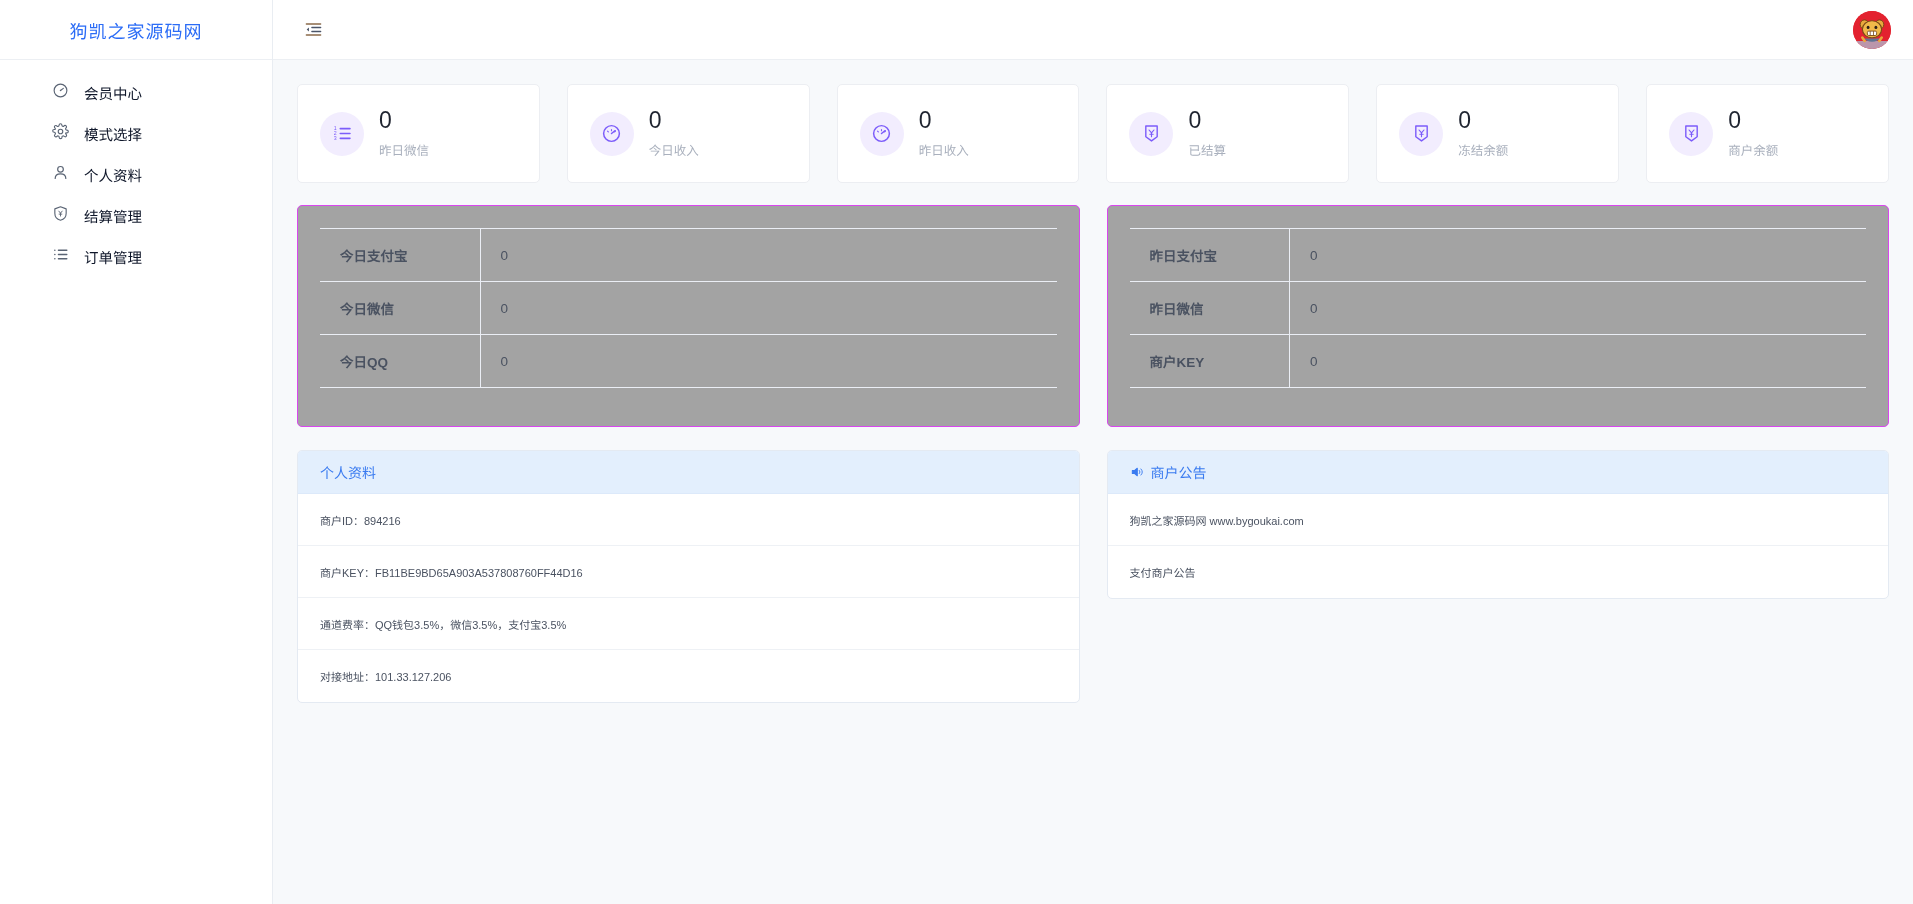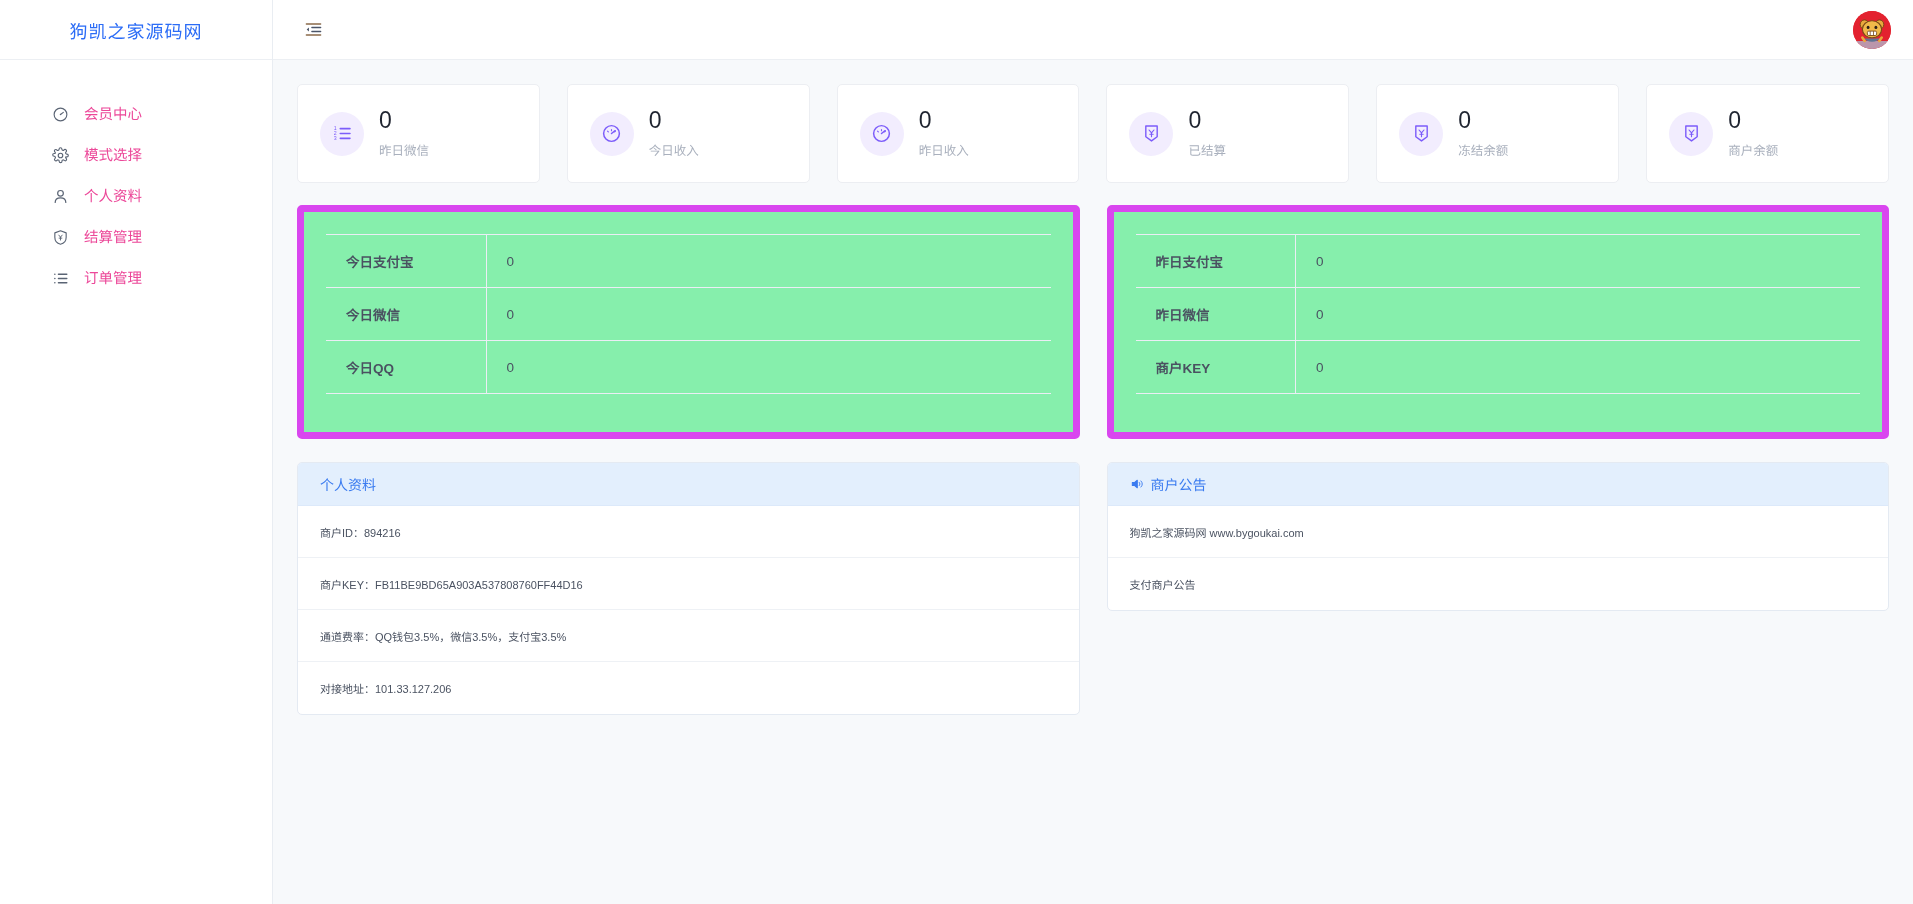--- a/index.html
+++ b/index.html
@@ -33,24 +33,24 @@
   .brand-text{
     color:#2b6cf6;
     font-size:18px;
     letter-spacing:1px;
     font-weight:400;
     white-space:nowrap;
   }
   .nav{padding-top:22px;}
   .nav-item{
     display:flex;
-    align-items:flex-end;
+    align-items:flex-start;
     height:41px;
     padding-left:52px;
-    color:#ec4899;
+    color:#0f172a;
     font-size:14.5px;
     cursor:pointer;
     user-select:none;
   }
   .nav-icon{
     width:17px;height:17px;
     margin-right:15px;
     display:inline-flex;align-items:center;justify-content:center;
     color:#5a6474;
     flex:0 0 auto;
@@ -136,22 +136,22 @@
   
   .panel-row{
     display:flex;
     gap:27px;
     margin-bottom:23px;
     align-items:flex-start;
   }
   .panel{
     flex:1 1 0;
     min-width:0;
-    background:#86efac;
-    border:7px solid #d946ef;
+    background:#a3a3a3;
+    border:1px solid #d946ef;
     border-radius:5px;
   }
   .panel-pad{padding:22px 22px 38px 22px;}
   .kv-table{
     width:100%;
     border-collapse:collapse;
     table-layout:fixed;
   }
   .kv-table tr{border-bottom:1px solid #ebeef5;}
   .kv-table tr:first-child{border-top:1px solid #ebeef5;}

